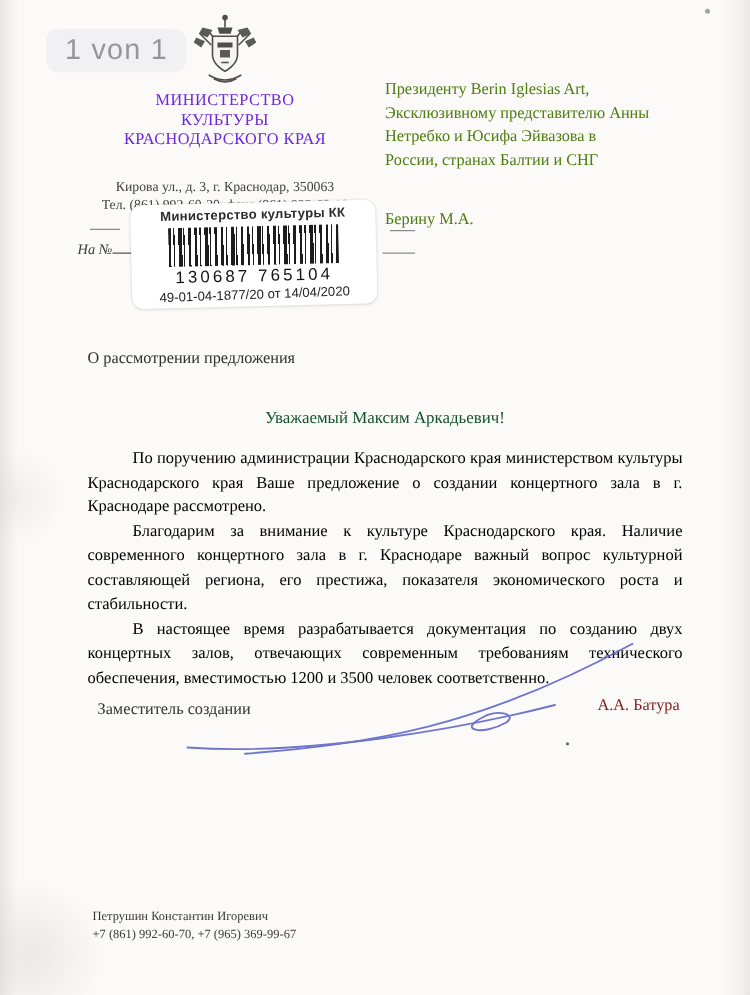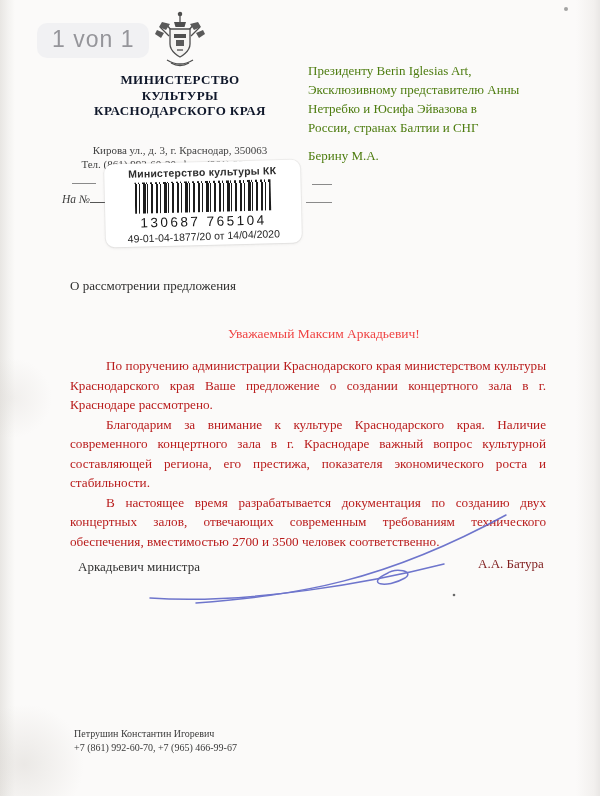--- a/index.html
+++ b/index.html
@@ -18,21 +18,21 @@
   .page-pill{
     left:37px;top:23px;padding:3px 15px 5px 15px;border-radius:10px;
     background:#f1f1f3;color:#95959a;
     font-family:"Liberation Sans","DejaVu Sans",sans-serif;
     font-size:23px;letter-spacing:1px;z-index:6;
   }
 
   
   .letterhead{left:55px;top:10px;width:250px;text-align:center;}
   .arms{display:block;margin:0 auto 4px auto;}
-  .org-line{font-weight:bold;font-size:13px;line-height:15.5px;color:#0f172a;letter-spacing:.4px;}
+  .org-line{font-weight:normal;font-size:13px;line-height:15.5px;color:#6d28d9;letter-spacing:.4px;}
   .addr{font-size:11px;line-height:14px;color:#424242;margin-top:24px;}
 
   
   .rule{border-top:1.2px solid #8a8a8a;height:0;}
   .na-no{left:62px;top:191px;font-size:11.5px;color:#3d3d3d;z-index:1;font-style:italic;}
   .na-no .blank{display:inline-block;width:22px;border-bottom:1px solid #555;height:11px;}
 
   
   .sticker{
     left:105px;top:162px;width:192px;padding:4px 2px 3px 2px;
@@ -56,26 +56,26 @@
     font-family:"Liberation Sans","DejaVu Sans",sans-serif;
     font-size:13.5px;letter-spacing:2.5px;color:#151515;padding:0 3px;
   }
   .sticker-ref{
     font-family:"Liberation Sans","DejaVu Sans",sans-serif;
     font-size:10.5px;color:#252525;margin-top:0;transform:rotate(-.7deg);
   }
 
   
   .recipient{left:308px;top:61px;width:262px;font-size:13px;line-height:19px;color:#4d7c0f;}
-  .recipient-name{margin-top:9px;}
+  .recipient-name{margin-top:28px;}
 
   
   .subject{left:70px;top:278px;font-size:13px;color:#2f2f2f;}
-  .salutation{left:212px;top:326px;font-size:13.5px;color:#ef4444;margin-left:16px;}
-  .body-text{left:70px;top:356px;width:476px;font-size:13.2px;line-height:19.5px;text-align:justify;color:#b91c1c;}
+  .salutation{left:212px;top:326px;font-size:13.5px;color:#14532d;}
+  .body-text{left:70px;top:356px;width:476px;font-size:13.2px;line-height:19.5px;text-align:justify;color:#000000;}
   .body-text p{margin:0;text-indent:36px;}
 
   .sig-title{left:78px;top:559px;font-size:13px;color:#333;}
   .sig-name{left:478px;top:556px;font-size:13px;color:#7f1d1d;}
   .signature-svg{left:138px;top:502px;z-index:2;}
 
   .footer{left:74px;top:727px;font-size:10px;line-height:14px;color:#3a3a3a;}
 
   .speck{width:4px;height:4px;border-radius:50%;background:#8d8d8d;left:564px;top:7px;opacity:.8;}
 </style>
@@ -143,31 +143,31 @@
   <div>России, странах Балтии и СНГ</div>
   <div class="recipient-name">Берину М.А.</div>
 </div>
 
 <div class="abs subject">О рассмотрении предложения</div>
 <div class="abs salutation">Уважаемый Максим Аркадьевич!</div>
 
 <div class="abs body-text">
   <p>По поручению администрации Краснодарского края министерством культуры Краснодарского края Ваше предложение о создании концертного зала в г. Краснодаре рассмотрено.</p>
   <p>Благодарим за внимание к культуре Краснодарского края. Наличие современного концертного зала в г. Краснодаре важный вопрос культурной составляющей региона, его престижа, показателя экономического роста и стабильности.</p>
-  <p>В настоящее время разрабатывается документация по созданию двух концертных залов, отвечающих современным требованиям технического обеспечения, вместимостью 2700 и 3500 человек соответственно.</p>
+  <p>В настоящее время разрабатывается документация по созданию двух концертных залов, отвечающих современным требованиям технического обеспечения, вместимостью 1200 и 3500 человек соответственно.</p>
 </div>
 
-<div class="abs sig-title">Аркадьевич министра</div>
+<div class="abs sig-title">Заместитель создании</div>
 <div class="abs sig-name">А.А. Батура</div>
 
 <svg class="abs signature-svg" width="382" height="108" viewBox="0 0 382 108">
   <g fill="none" stroke="#5b63c6" stroke-width="1.5" stroke-linecap="round" opacity=".88">
     <path d="M 12 96 C 110 103, 235 80, 306 62"></path>
     <path d="M 58 101 C 160 93, 245 80, 368 13"></path>
     <path d="M 250 71 C 226 82, 248 87, 267 76 C 277 69, 258 65, 248 72"></path>
   </g>
   <circle cx="316" cy="93" r="1.3" fill="#6a6a6a"></circle>
 </svg>
 
 <div class="abs footer">
   <div>Петрушин Константин Игоревич</div>
-  <div>+7 (861) 992-60-70, +7 (965) 466-99-67</div>
+  <div>+7 (861) 992-60-70, +7 (965) 369-99-67</div>
 </div>
 
 </body></html>

